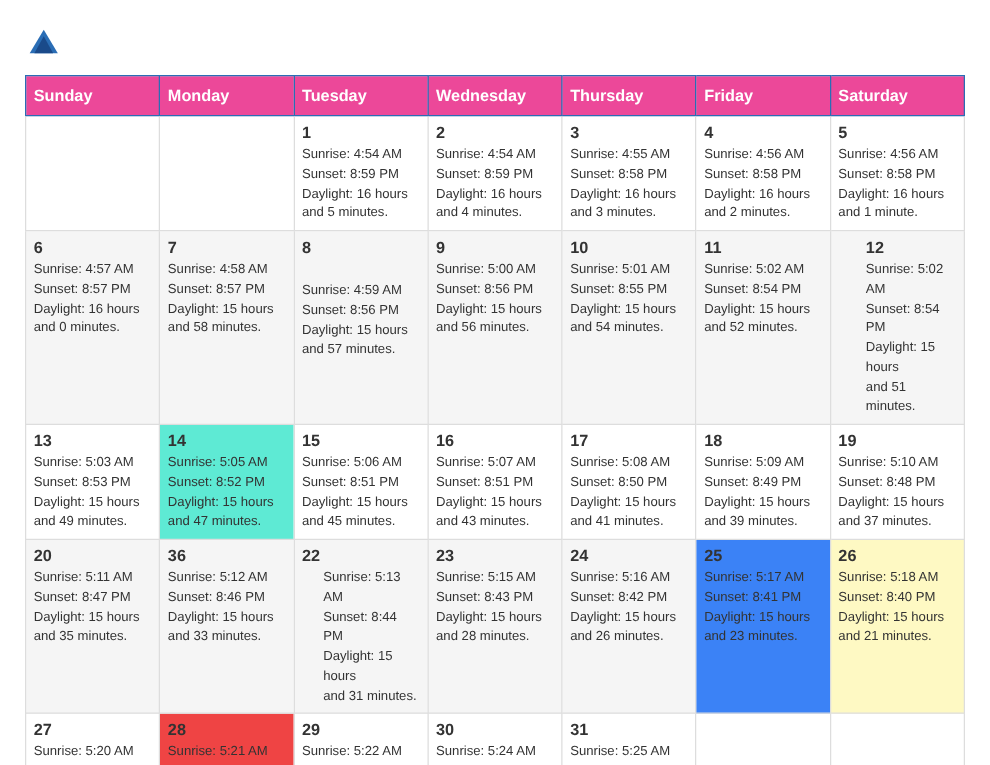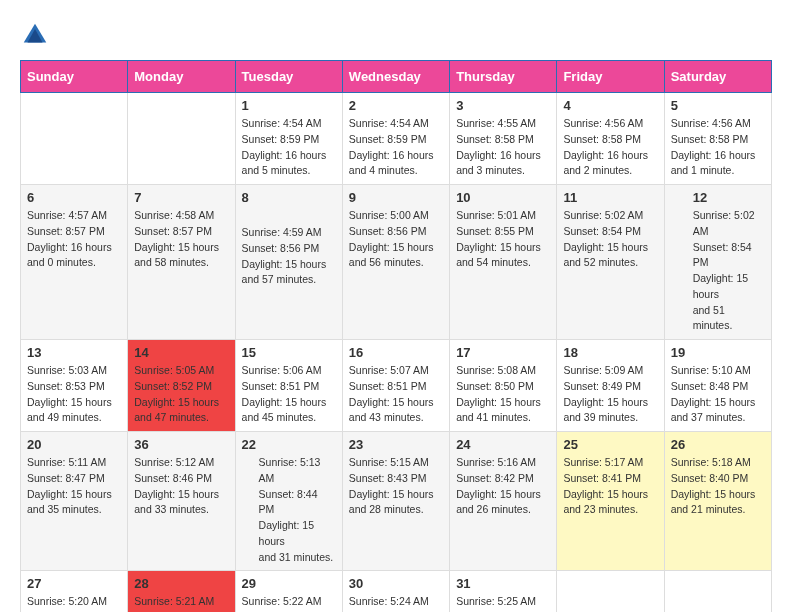--- a/index.html
+++ b/index.html
@@ -216,21 +216,21 @@
         </td>
       </tr>
       <tr>
         <td style="background-color: rgb(255, 255, 255);">
           <div class="day-number">13</div>
           <div class="day-info" style="white-space: pre-line;">Sunrise: 5:03 AM
 Sunset: 8:53 PM
 Daylight: 15 hours
 and 49 minutes.</div>
         </td>
-        <td style="background-color: #ef4444;">
+        <td style="background-color: #5eead4;">
           <div class="day-number">14</div>
           <div class="day-info" style="white-space: pre-line;">Sunrise: 5:05 AM
 Sunset: 8:52 PM
 Daylight: 15 hours
 and 47 minutes.</div>
         </td>
         <td style="background-color: rgb(255, 255, 255);">
           <div class="day-number">15</div>
           <div class="day-info" style="white-space: pre-line;">Sunrise: 5:06 AM
 Sunset: 8:51 PM
@@ -295,21 +295,21 @@
 Daylight: 15 hours
 and 28 minutes.</div>
         </td>
         <td style="background-color: rgb(245, 245, 245);">
           <div class="day-number">24</div>
           <div class="day-info" style="white-space: pre-line;">Sunrise: 5:16 AM
 Sunset: 8:42 PM
 Daylight: 15 hours
 and 26 minutes.</div>
         </td>
-        <td style="background-color: #fef9c3;">
+        <td style="background-color: #3b82f6;">
           <div class="day-number">25</div>
           <div class="day-info" style="white-space: pre-line;">Sunrise: 5:17 AM
 Sunset: 8:41 PM
 Daylight: 15 hours
 and 23 minutes.</div>
         </td>
         <td style="background-color: #fef9c3;">
           <div class="day-number">26</div>
           <div class="day-info" style="white-space: pre-line;">Sunrise: 5:18 AM
 Sunset: 8:40 PM

